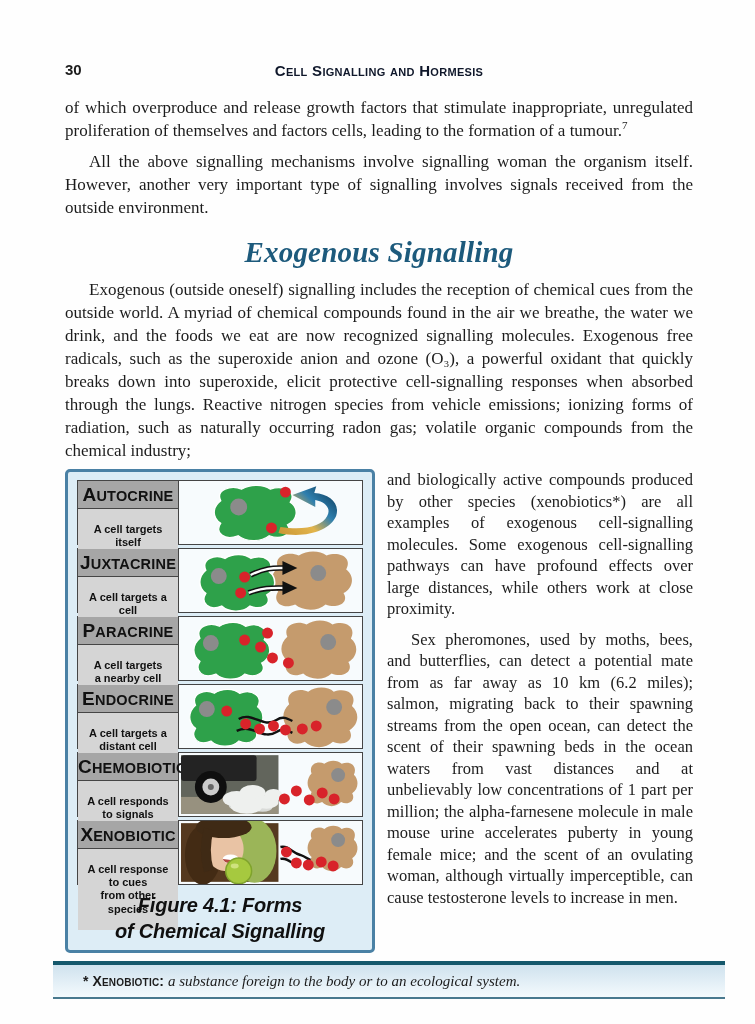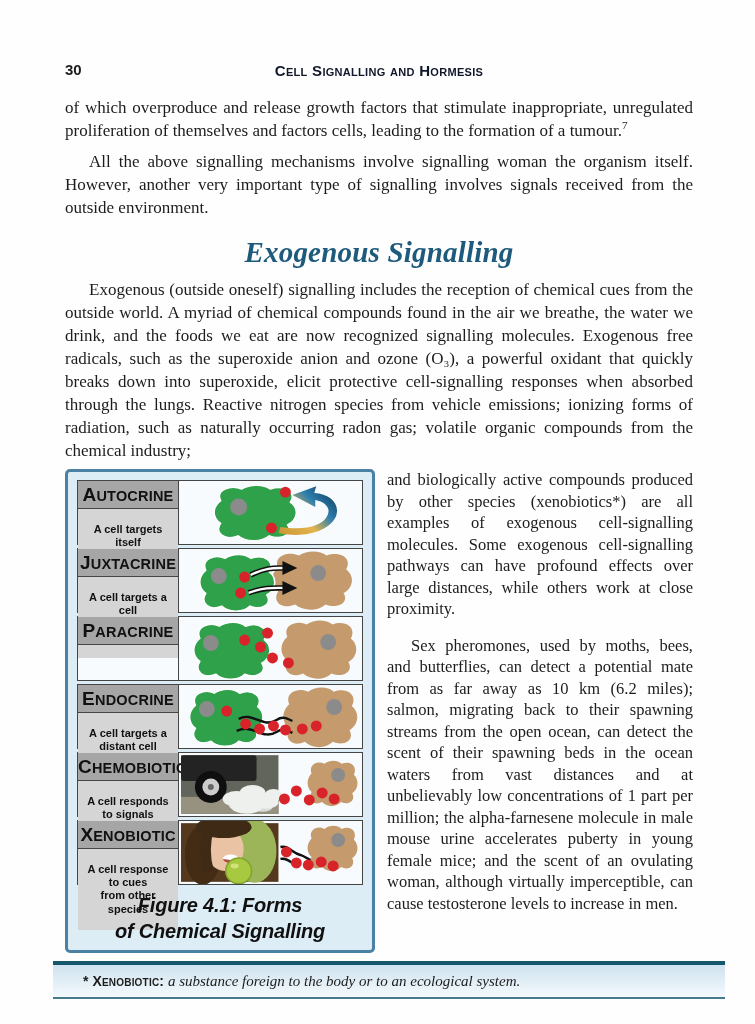--- a/index.html
+++ b/index.html
@@ -30,21 +30,21 @@
   h2.section {
     margin:17px 0 9px 0; text-align:center;
     font-size:29px; font-style:italic; font-weight:bold;
     color:#1d5a7c; letter-spacing:0.2px;
   }
 
   
   .wraprow { display:flex; margin-top:7px; align-items:flex-start; }
   .rightcol { flex:1; margin-left:12px; }
   .rightcol p { margin:0; font-size:16.5px; line-height:21.5px; text-align:justify; }
-  .rightcol p + p { margin-top:15px; }
+  .rightcol p + p { margin-top:9px; }
 
   
   .figbox {
     width:310px; box-sizing:border-box; flex:none;
     border:3px solid #4a81a5; border-radius:5px;
     background:#ddedf6; padding:8px 9px 6px 9px;
   }
   .figrow {
     display:flex; border:1.5px solid #454545; margin-bottom:3px;
     background:#f7fbfd; height:63px;
@@ -160,20 +160,22 @@
                 <path d="M70,44 C86,38 96,39 106,39" fill="none" stroke="#ffffff" stroke-width="2.4"></path>
                 <polygon points="104,32 119,39 104,46" fill="#111111"></polygon>
               </g>
             </svg>
           </div>
         </div>
 
         <div class="figrow">
           <div class="figlabel">
             <div class="figname">Paracrine</div>
+            <div class="figdesc">A cell targets
+a nearby cell</div>
           </div>
           <div class="figart">
             <svg viewBox="0 0 184 63" preserveAspectRatio="xMidYMid meet">
               <use href="#cell-blob" transform="translate(10,2) scale(0.85,0.8)" stroke="#ffffff" stroke-width="1.5" fill="#2ea14a"></use>
               <use href="#cell-blob" transform="translate(98,0) scale(0.84,0.82)" fill="#c59b6d"></use>
               <circle cx="32" cy="26" r="8" fill="#8b8b8b"></circle>
               <circle cx="150" cy="25" r="8" fill="#8b8b8b"></circle>
               <g fill="#d8232a">
                 <circle cx="66" cy="23" r="5.5"></circle>
                   <circle cx="89" cy="16" r="5.5"></circle>

